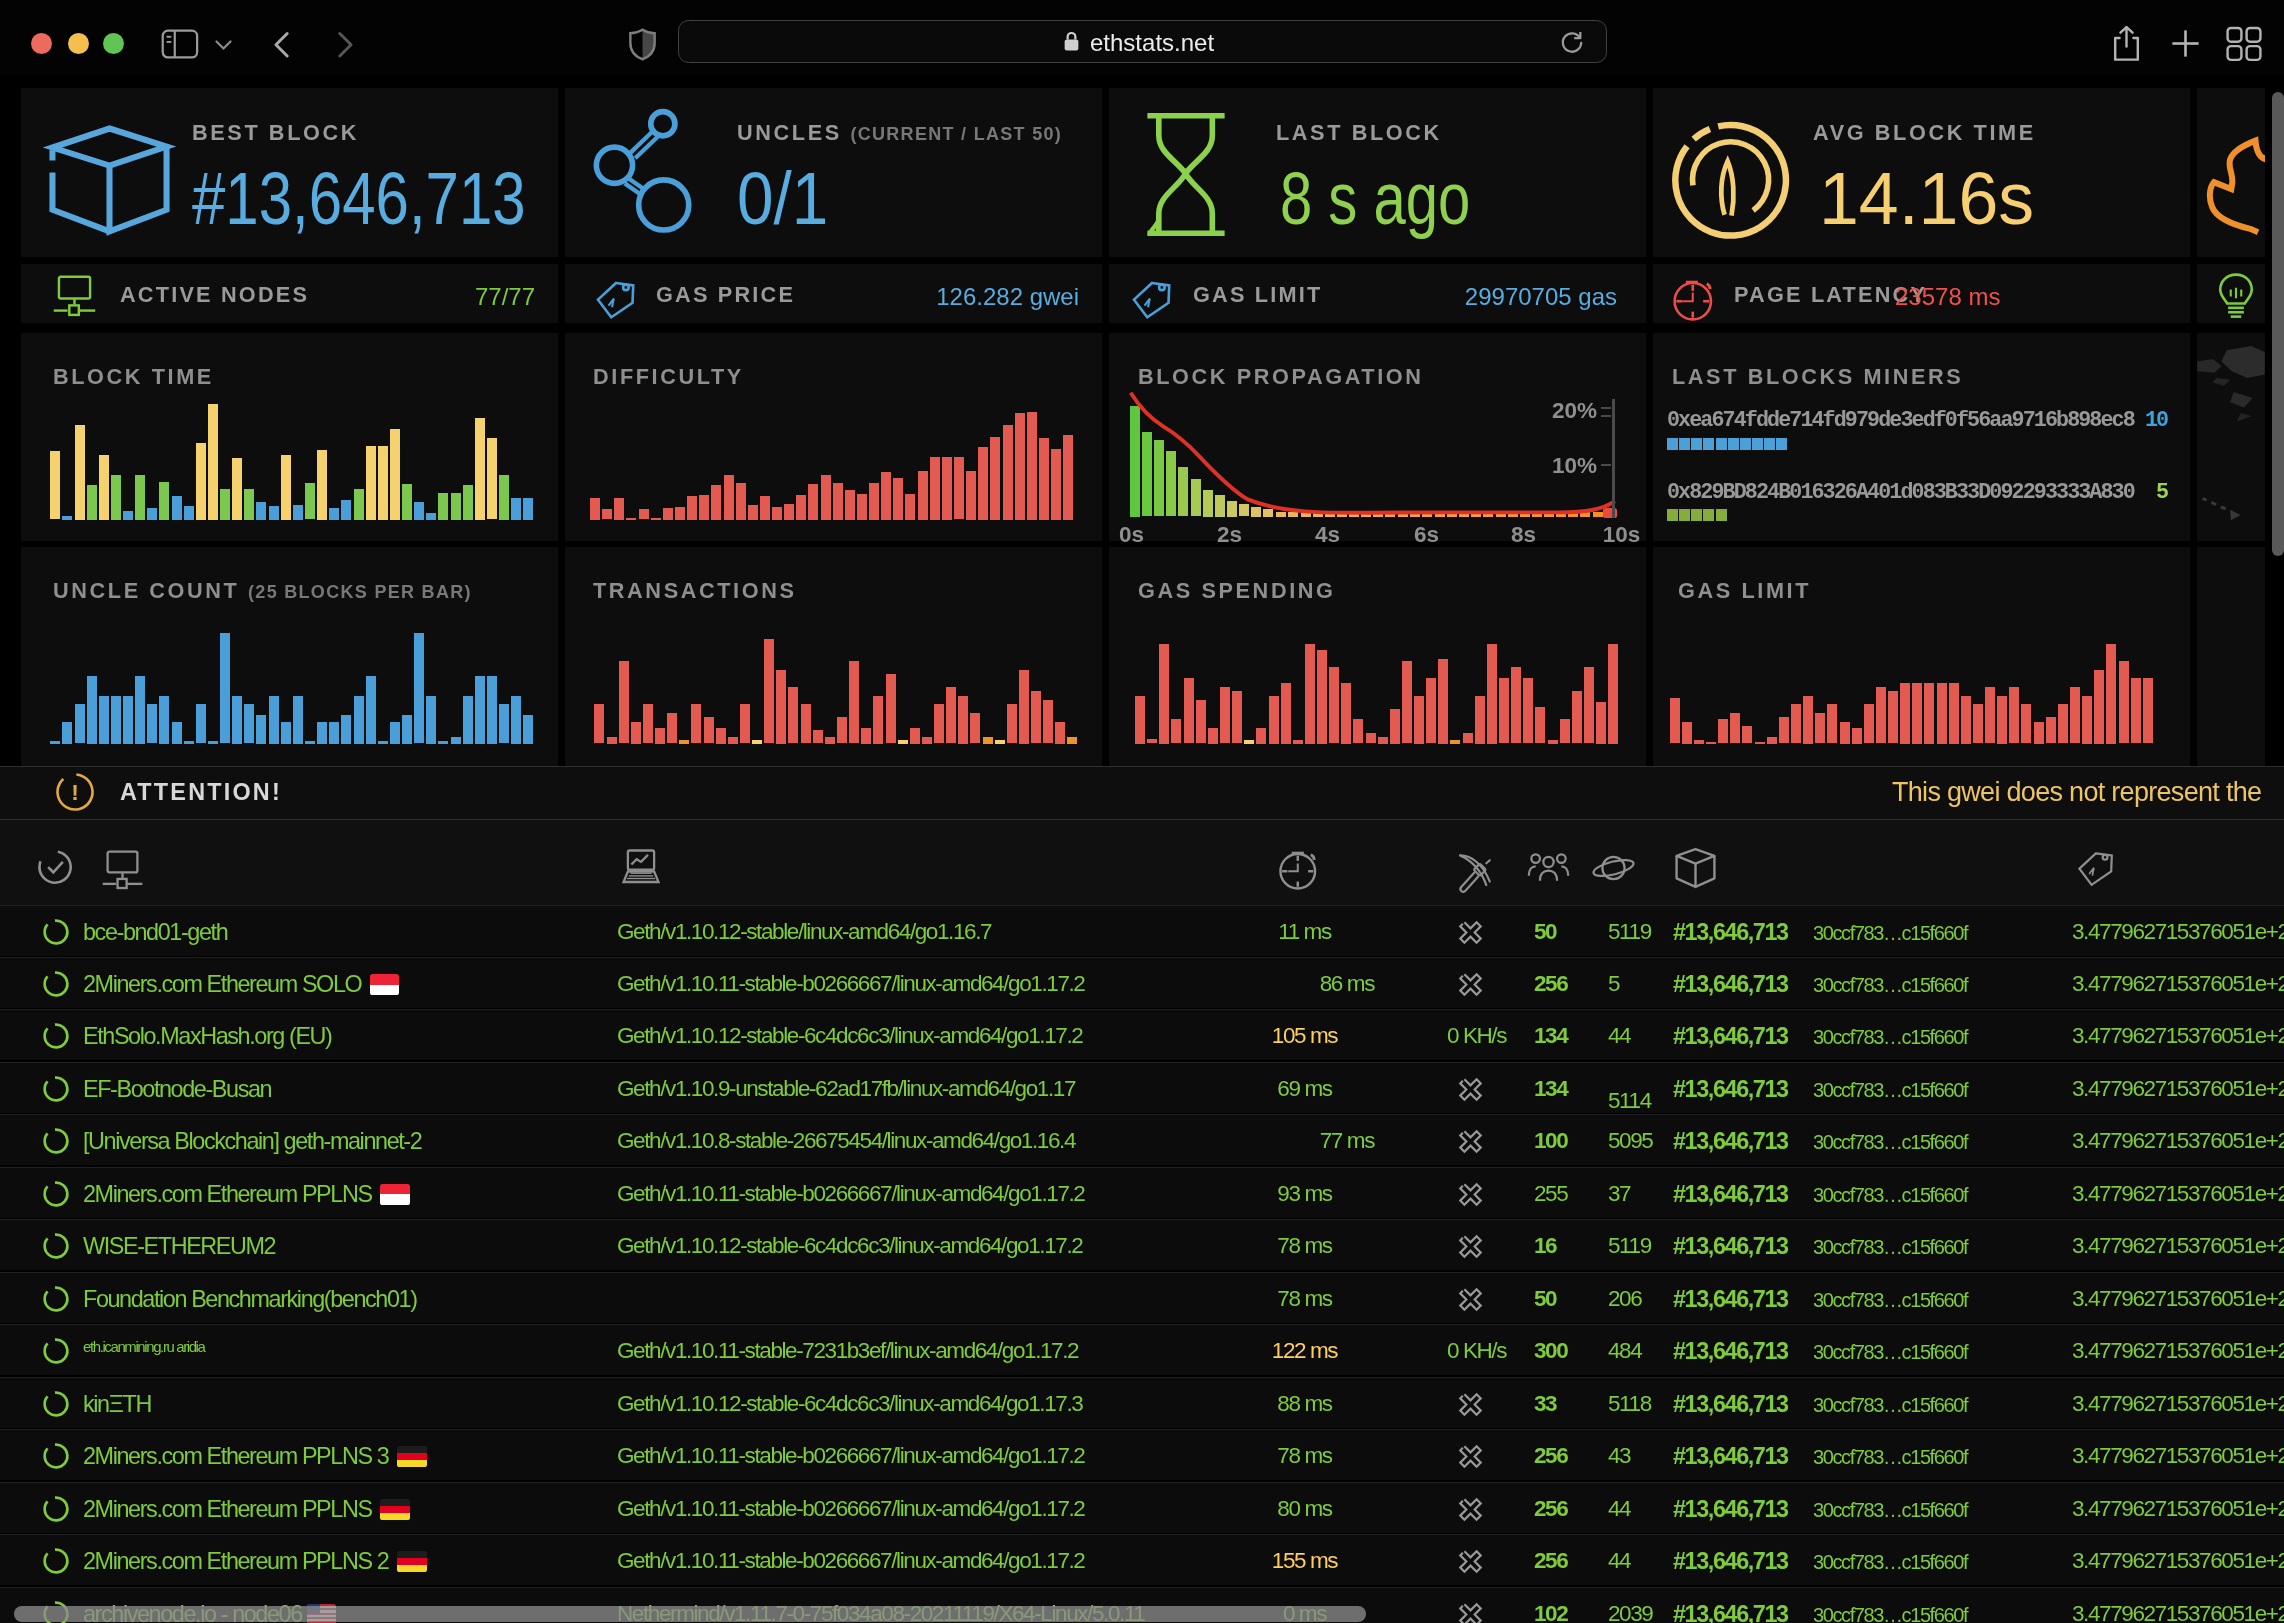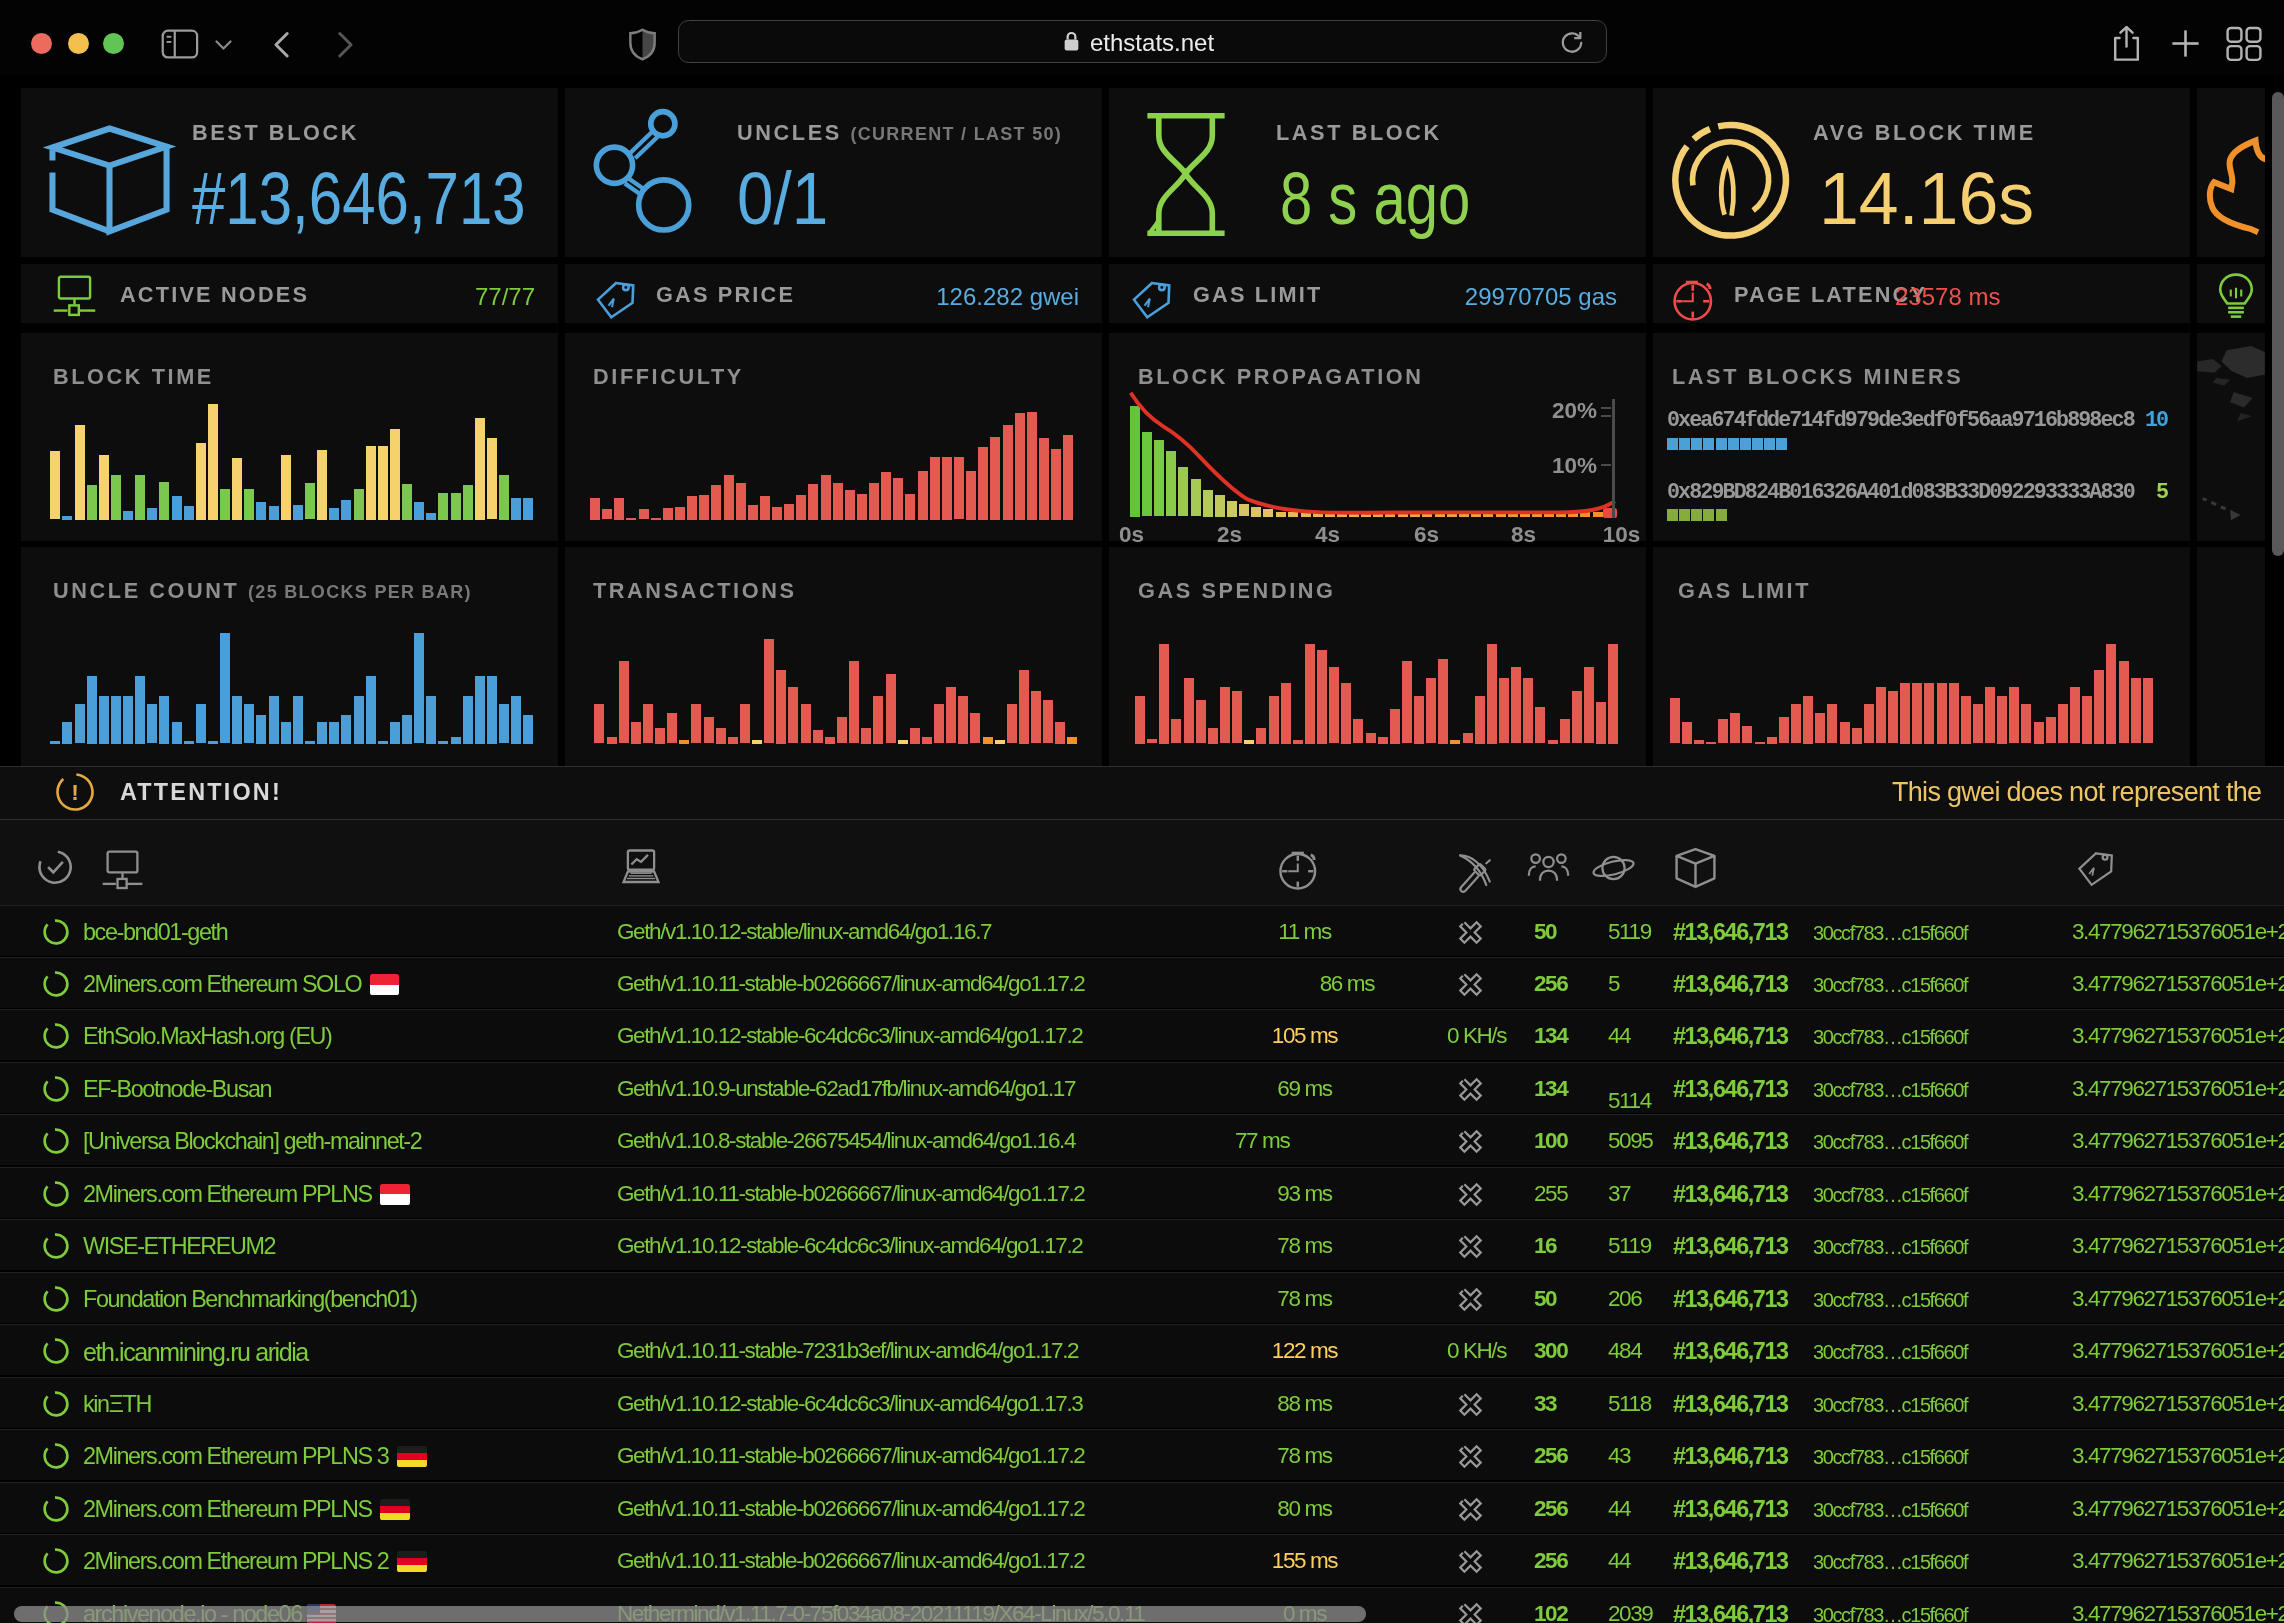--- a/index.html
+++ b/index.html
@@ -661,21 +661,21 @@
     <div class="cell tg" style="left:1673px;top:13px;font-weight:bold;font-size:23.4px">#13,646,713</div>
     <div class="cell tg" style="left:1813px;top:15.6px;font-size:20px">30ccf783…c15f660f</div>
     <div class="cell tg" style="left:2072px;top:13px">3.477962715376051e+22</div>
   </div>
 <div class="row" style="top:1114px">
     <svg style="left:42px;top:12px;position:absolute" width="28" height="28" viewBox="0 0 32 32">
       <circle cx="16" cy="16" r="13" fill="none" stroke="#7ecb3c" stroke-width="3" stroke-dasharray="71.5 10.2" transform="rotate(-95 16 16)"></circle>
     </svg>
     <div class="cell tg" style="left:83px;top:13px;font-size:23.4px">[Universa Blockchain] geth-mainnet-2</div>
     <div class="cell tg" style="left:617px;top:13px">Geth/v1.10.8-stable-26675454/linux-amd64/go1.16.4</div>
-    <div class="cell tg" style="left:1235px;top:13px;width:139px;text-align:left">77 ms</div>
+    <div class="cell tg" style="left:1235px;top:13px;width:139px;text-align:right">77 ms</div>
     <svg style="left:1458px;top:14px;position:absolute" width="25" height="25" viewBox="0 0 29 29">
 <path d="M7.4 2.6 L14.5 9.7 L21.6 2.6 L26.4 7.4 L19.3 14.5 L26.4 21.6 L21.6 26.4 L14.5 19.3 L7.4 26.4 L2.6 21.6 L9.7 14.5 L2.6 7.4 L5.6 4.4" fill="none" stroke="#999" stroke-width="2.5" stroke-linejoin="miter"></path>
     </svg>
     <div class="cell tg" style="left:1534px;top:13px;font-weight:bold">100</div>
     <div class="cell tg" style="left:1608px;top:13px">5095</div>
     <div class="cell tg" style="left:1673px;top:13px;font-weight:bold;font-size:23.4px">#13,646,713</div>
     <div class="cell tg" style="left:1813px;top:15.6px;font-size:20px">30ccf783…c15f660f</div>
     <div class="cell tg" style="left:2072px;top:13px">3.477962715376051e+22</div>
   </div>
 <div class="row" style="top:1167px">
@@ -722,21 +722,21 @@
     <div class="cell tg" style="left:1534px;top:13px;font-weight:bold">50</div>
     <div class="cell tg" style="left:1608px;top:13px">206</div>
     <div class="cell tg" style="left:1673px;top:13px;font-weight:bold;font-size:23.4px">#13,646,713</div>
     <div class="cell tg" style="left:1813px;top:15.6px;font-size:20px">30ccf783…c15f660f</div>
     <div class="cell tg" style="left:2072px;top:13px">3.477962715376051e+22</div>
   </div>
 <div class="row" style="top:1324px">
     <svg style="left:42px;top:12px;position:absolute" width="28" height="28" viewBox="0 0 32 32">
       <circle cx="16" cy="16" r="13" fill="none" stroke="#7ecb3c" stroke-width="3" stroke-dasharray="71.5 10.2" transform="rotate(-95 16 16)"></circle>
     </svg>
-    <div class="cell tg" style="left:83px;top:13px;font-size:25px">eth.icanmining.ru aridia</div>
+    <div class="cell tg" style="left:83px;top:13px;font-size:15px">eth.icanmining.ru aridia</div>
     <div class="cell tg" style="left:617px;top:13px">Geth/v1.10.11-stable-7231b3ef/linux-amd64/go1.17.2</div>
     <div class="cell ty" style="left:1235px;top:13px;width:139px;text-align:center">122 ms</div>
     <div class="cell tg" style="left:1407px;top:13px;width:139px;text-align:center">0 KH/s</div>
     <div class="cell tg" style="left:1534px;top:13px;font-weight:bold">300</div>
     <div class="cell tg" style="left:1608px;top:13px">484</div>
     <div class="cell tg" style="left:1673px;top:13px;font-weight:bold;font-size:23.4px">#13,646,713</div>
     <div class="cell tg" style="left:1813px;top:15.6px;font-size:20px">30ccf783…c15f660f</div>
     <div class="cell tg" style="left:2072px;top:13px">3.477962715376051e+22</div>
   </div>
 <div class="row" style="top:1377px">

